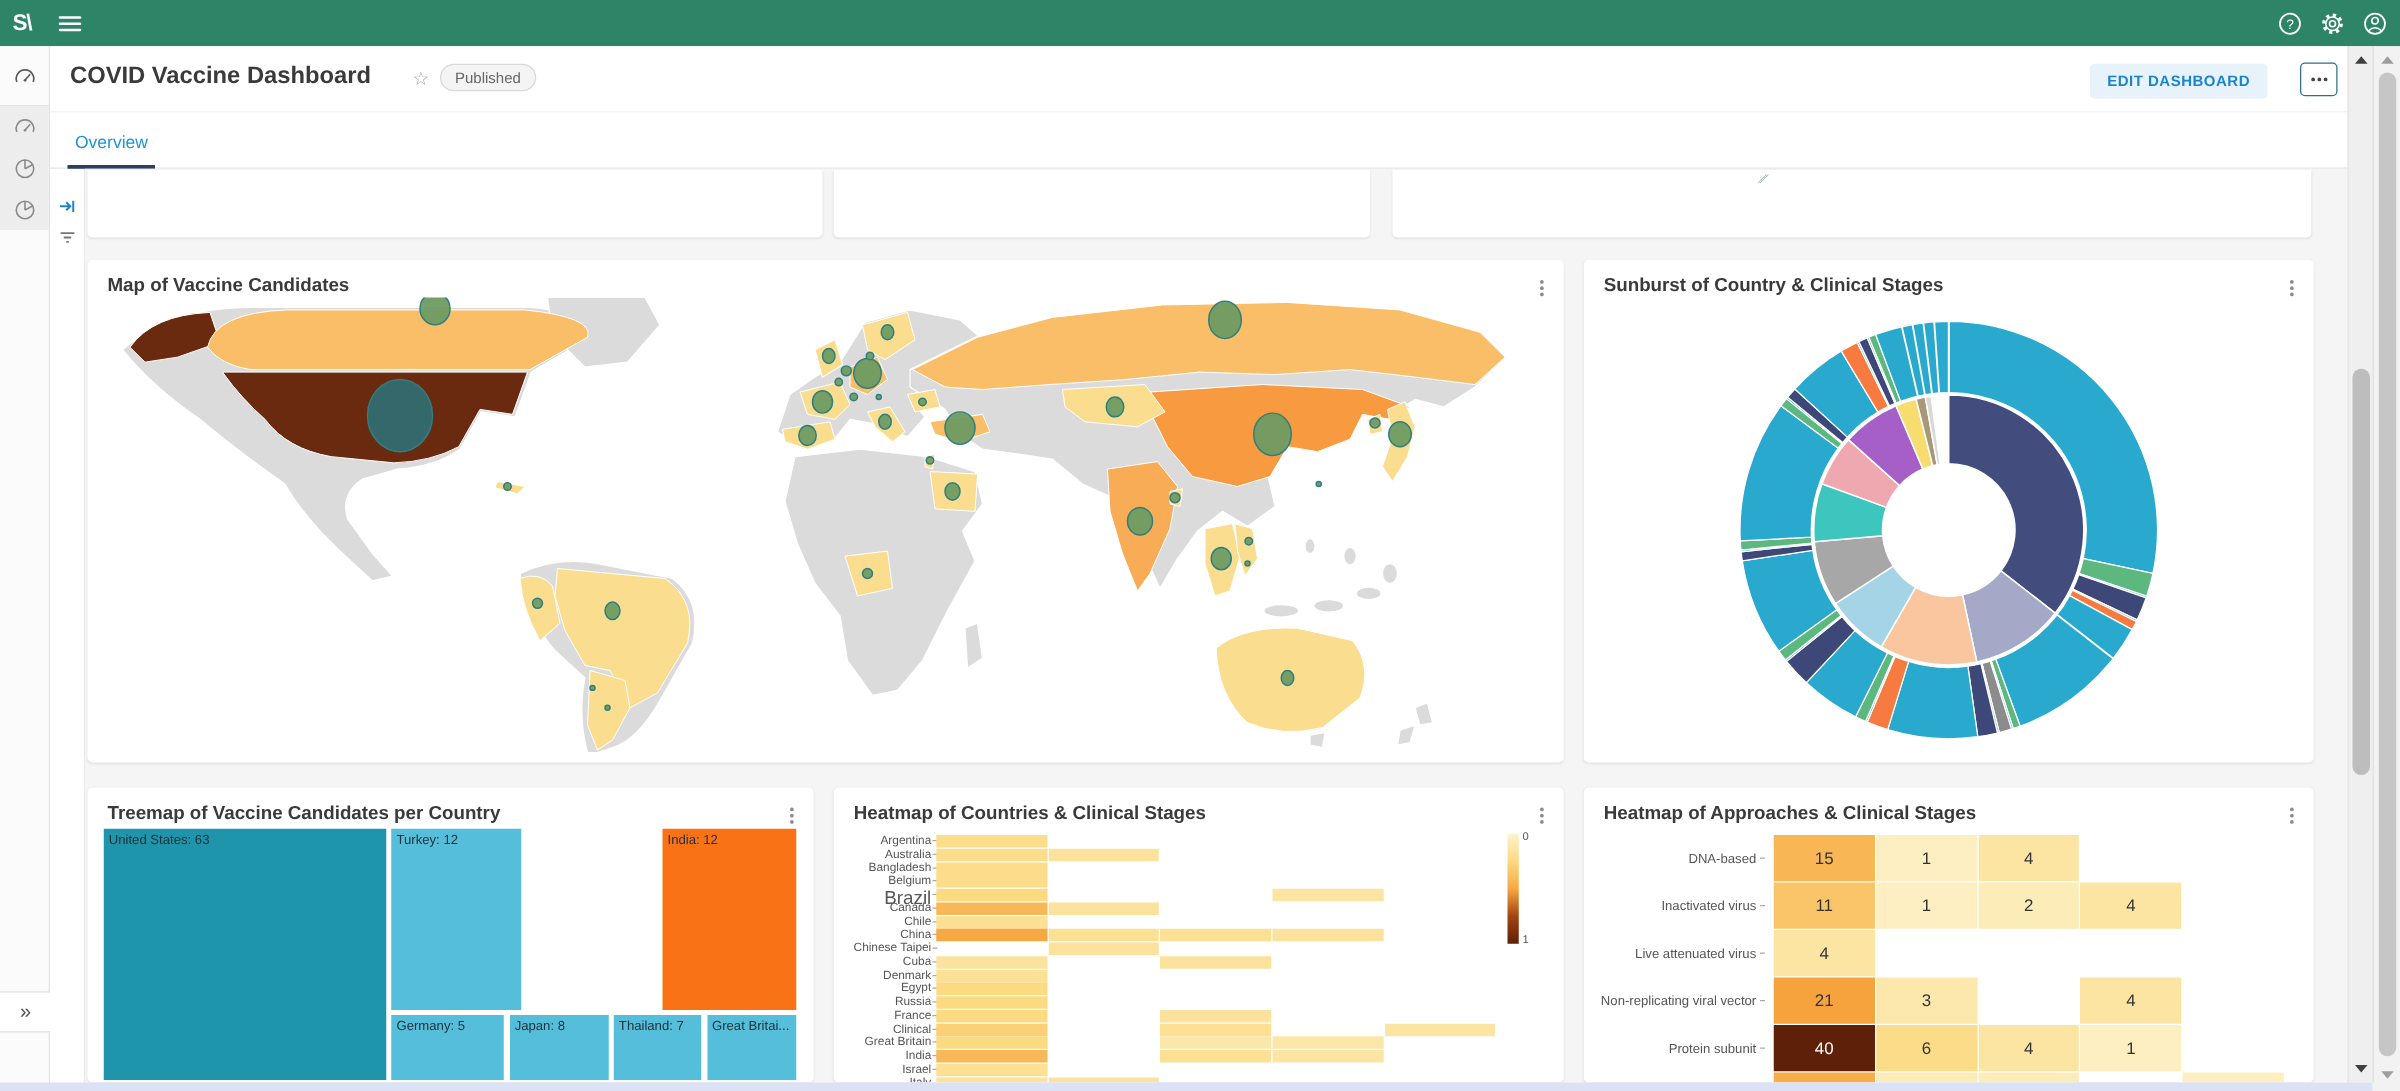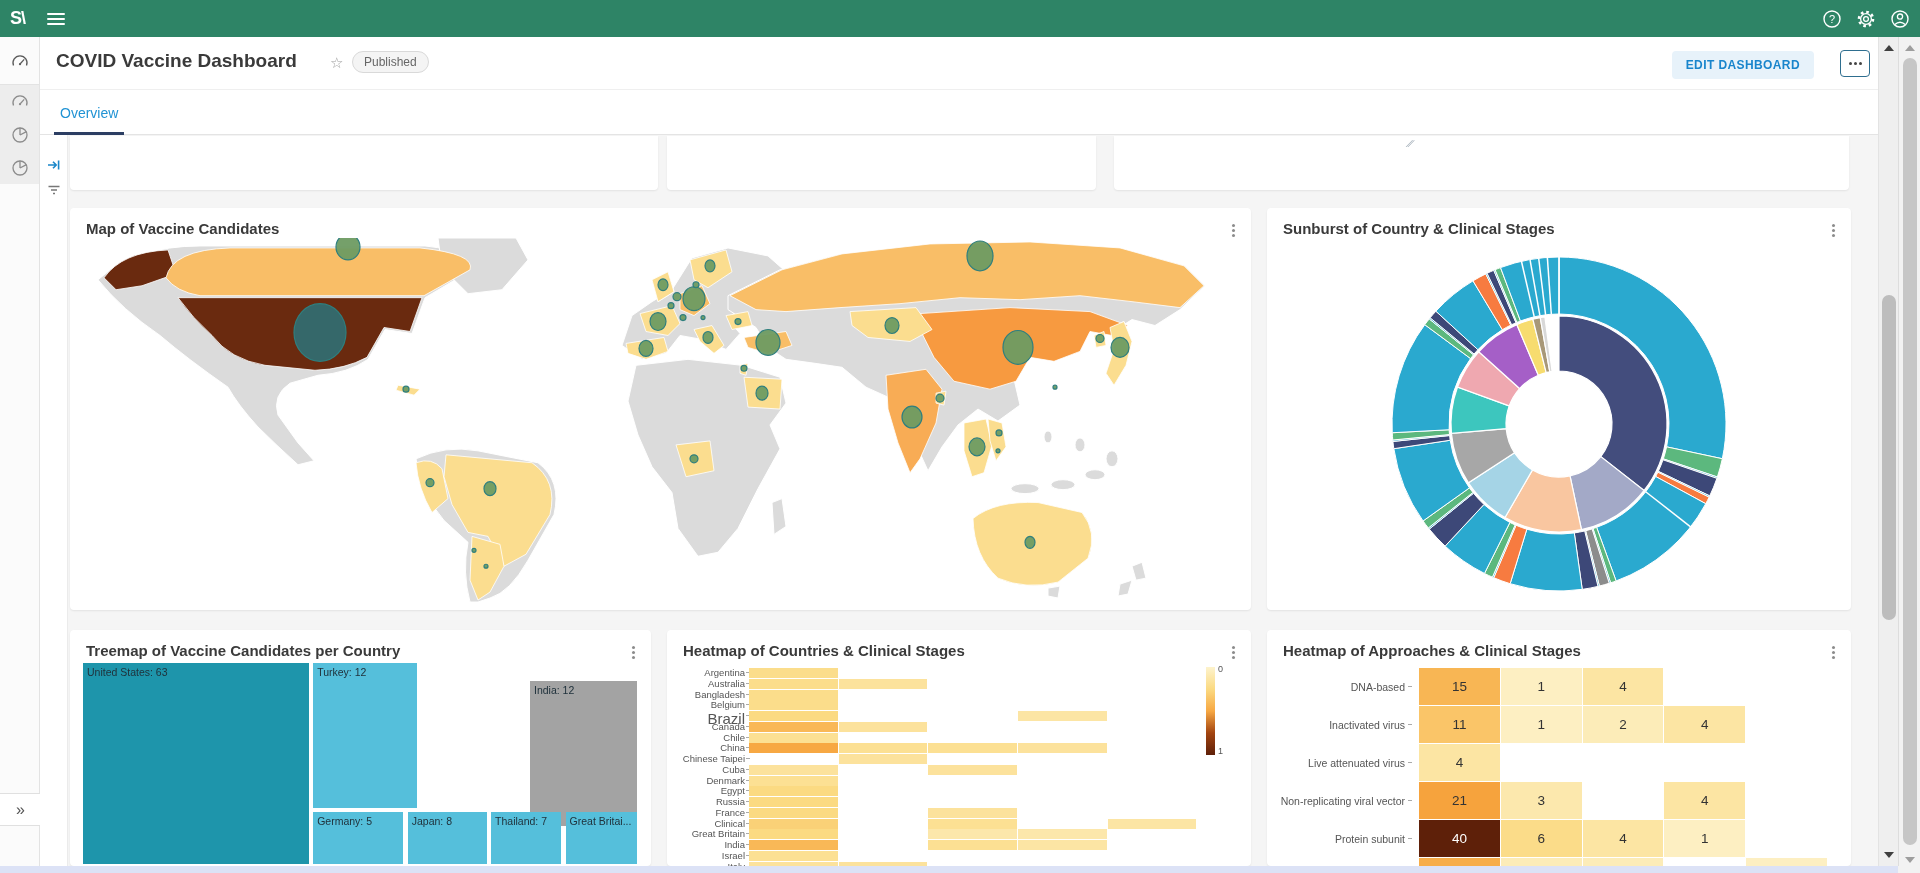--- a/index.html
+++ b/index.html
@@ -330,21 +330,21 @@
         <i></i>
         <i></i>
       </span>
     <div id="treeBody" class="abs" style="left:13px;top:33px;width:556px;height:203px">
         <div class="tm-cell" style="left: 0%; top: 0%; width: calc(41% - 2px); height: calc(100% - 2px); background: rgb(30, 149, 171);">
           <span class="tm-lab">United States: 63</span>
         </div>
         <div class="tm-cell" style="left: 41.4%; top: 0%; width: calc(19.1% - 2px); height: calc(72.5% - 2px); background: rgb(85, 191, 219);">
           <span class="tm-lab">Turkey: 12</span>
         </div>
-        <div class="tm-cell" style="left: 80.4%; top: 0%; width: calc(19.6% - 2px); height: calc(72.5% - 2px); background: #a3a3a3; margin-top: 18px;">
+        <div class="tm-cell" style="left: 80.4%; top: 0%; width: calc(19.6% - 2px); height: calc(72.5% - 2px); background: #f97316;">
           <span class="tm-lab">India: 12</span>
         </div>
         <div class="tm-cell" style="left: 41.4%; top: 73.6%; width: calc(16.6% - 2px); height: calc(26.4% - 2px); background: rgb(85, 191, 219);">
           <span class="tm-lab">Germany: 5</span>
         </div>
         <div class="tm-cell" style="left: 58.4%; top: 73.6%; width: calc(14.6% - 2px); height: calc(26.4% - 2px); background: rgb(85, 191, 219);">
           <span class="tm-lab">Japan: 8</span>
         </div>
         <div class="tm-cell" style="left: 73.4%; top: 73.6%; width: calc(13% - 2px); height: calc(26.4% - 2px); background: rgb(85, 191, 219);">
           <span class="tm-lab">Thailand: 7</span>

